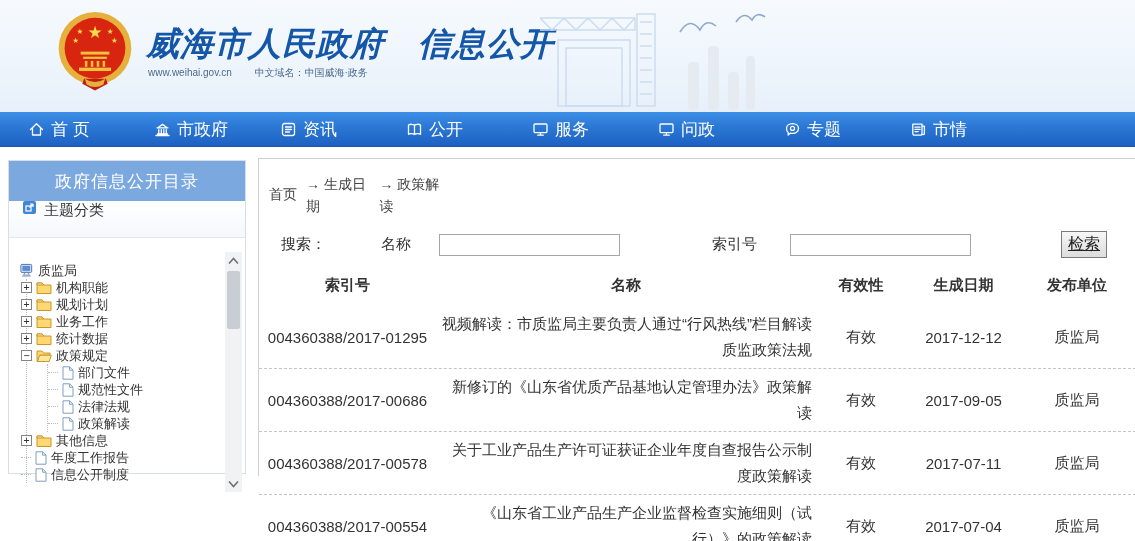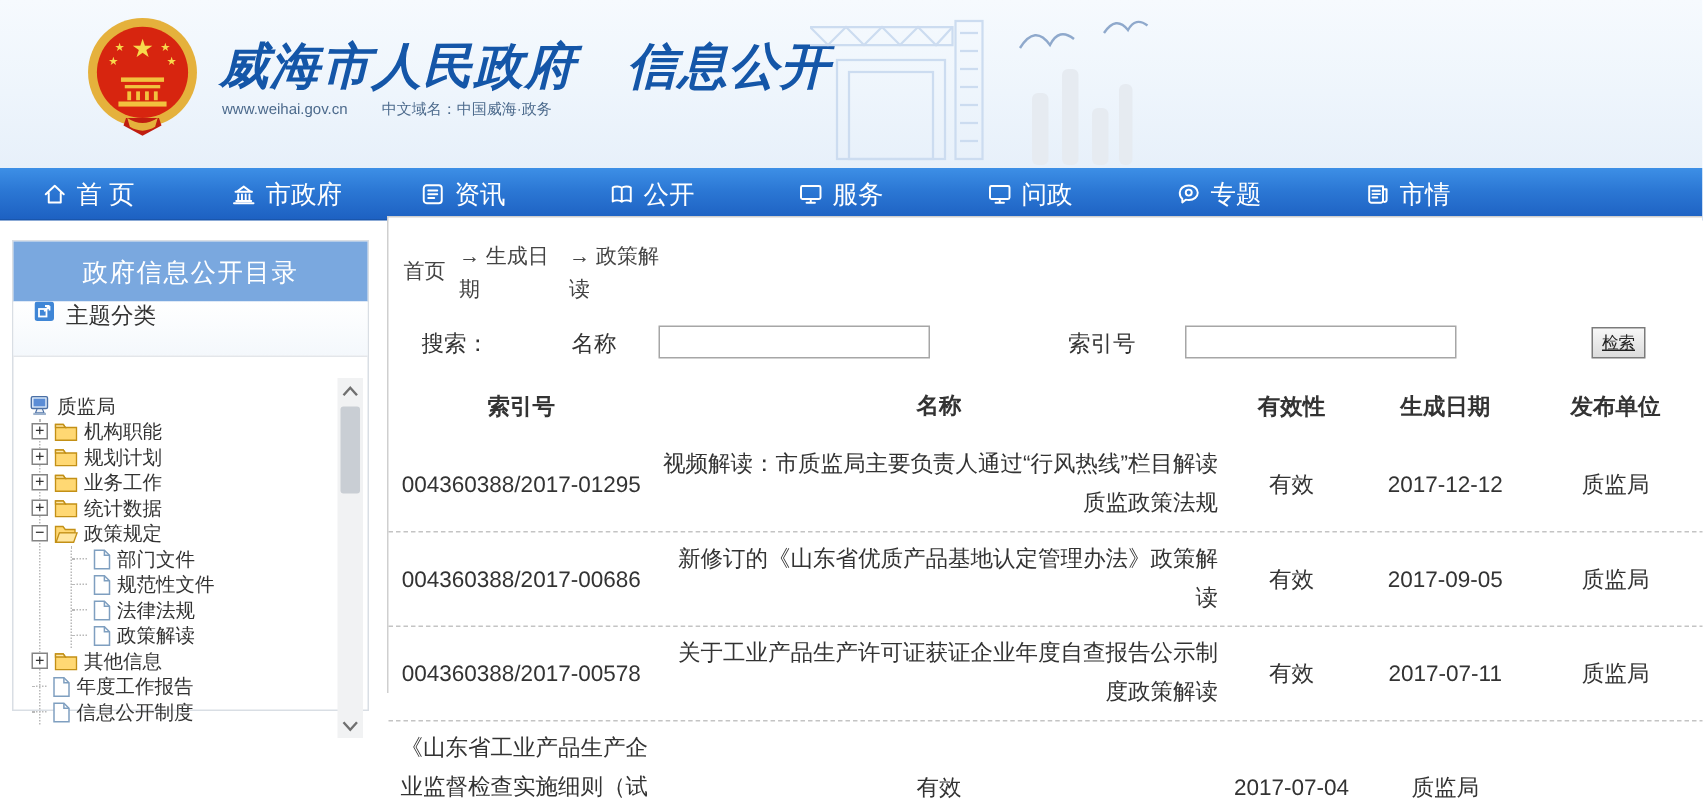--- a/index.html
+++ b/index.html
@@ -46,33 +46,33 @@
     box-sizing:border-box;border:1px solid #848484;background:#fff;font-size:10px;line-height:9px;
     color:#333;cursor:pointer;flex:none;font-family:"DejaVu Sans Mono",monospace;}
   .stub{display:inline-block;width:10px;border-top:1px dotted #b9b9b9;flex:none;}
   .tico{display:inline-flex;flex:none;}
   
   .scrollbar{position:absolute;right:3px;top:14px;width:17px;height:240px;background:#f1f2f3;}
   .sb-btn{position:absolute;left:0;width:17px;height:17px;display:flex;align-items:center;justify-content:center;cursor:pointer;}
   .sb-up{top:0;} .sb-down{bottom:0;}
   .sb-thumb{position:absolute;left:2px;top:19px;width:13px;height:58px;background:#c9ced4;border-radius:2px;cursor:pointer;}
   
-  .content{position:absolute;left:258px;top:144px;width:877px;height:318px;
+  .content{position:absolute;left:258px;top:158px;width:877px;height:318px;
     border-top:1px solid #cfcfcf;border-left:1px solid #cfcfcf;box-sizing:border-box;background:#fff;padding-left:28px;}
   .breadcrumb{position:absolute;left:10px;top:14px;display:flex;align-items:center;font-size:14px;color:#444;}
   .crumb{cursor:pointer;}
   .crumb.narrow{width:4.6em;word-break:break-all;margin-left:9px;line-height:1.6;}
   
-  .search-row{position:absolute;left:22px;top:72px;display:flex;align-items:flex-end;font-size:15px;color:#333;white-space:nowrap;}
+  .search-row{position:absolute;left:22px;top:72px;display:flex;align-items:center;font-size:15px;color:#333;white-space:nowrap;}
   .search-row .lab1{margin-right:55px;}
   .search-row .lab2{margin-right:28px;}
   .search-row .lab3{margin-left:92px;margin-right:33px;}
   .search-row input{width:173px;height:20px;border:1px solid #a6a6a6;background:#fff;padding:0 3px;font-size:13px;}
   .search-btn{margin-left:90px;border:1px solid #7b7b7b;background:linear-gradient(180deg,#f7f7f7,#dcdcdc);
-    font-size:11px;padding:2px 6px;color:#222;cursor:pointer;font-family:inherit;text-decoration:underline;}
+    font-size:16px;padding:2px 6px;color:#222;cursor:pointer;font-family:inherit;text-decoration:underline;}
   
   .tbl{position:absolute;left:0;top:108px;width:877px;font-size:15px;}
   .trow{display:grid;grid-template-columns:177px 380px 90px 115px 112px;align-items:center;}
   .trow.head{font-weight:bold;padding:5px 0 8px 0;}
   .trow.data{border-bottom:1px dashed #c4c4c4;padding:5px 0;}
   .c-idx,.c-val,.c-date,.c-unit{text-align:center;}
   .c-name{text-align:right;padding:0 4px;line-height:26px;}
   .trow.head .c-name{text-align:center;}
   .c-name.link{cursor:pointer;}
 </style>
@@ -437,20 +437,21 @@
           <div class="c-unit">质监局</div>
         </div>
         <div class="trow data">
           <div class="c-idx">004360388/2017-00578</div>
           <div class="c-name link">关于工业产品生产许可证获证企业年度自查报告公示制度政策解读</div>
           <div class="c-val">有效</div>
           <div class="c-date">2017-07-11</div>
           <div class="c-unit">质监局</div>
         </div>
         <div class="trow data">
+          <div class="c-idx">004360388/2017-00554</div>
           <div class="c-name link">《山东省工业产品生产企业监督检查实施细则（试行）》的政策解读</div>
           <div class="c-val">有效</div>
           <div class="c-date">2017-07-04</div>
           <div class="c-unit">质监局</div>
         </div>
       </div>
   </div>
 </div>
 
 </body></html>

